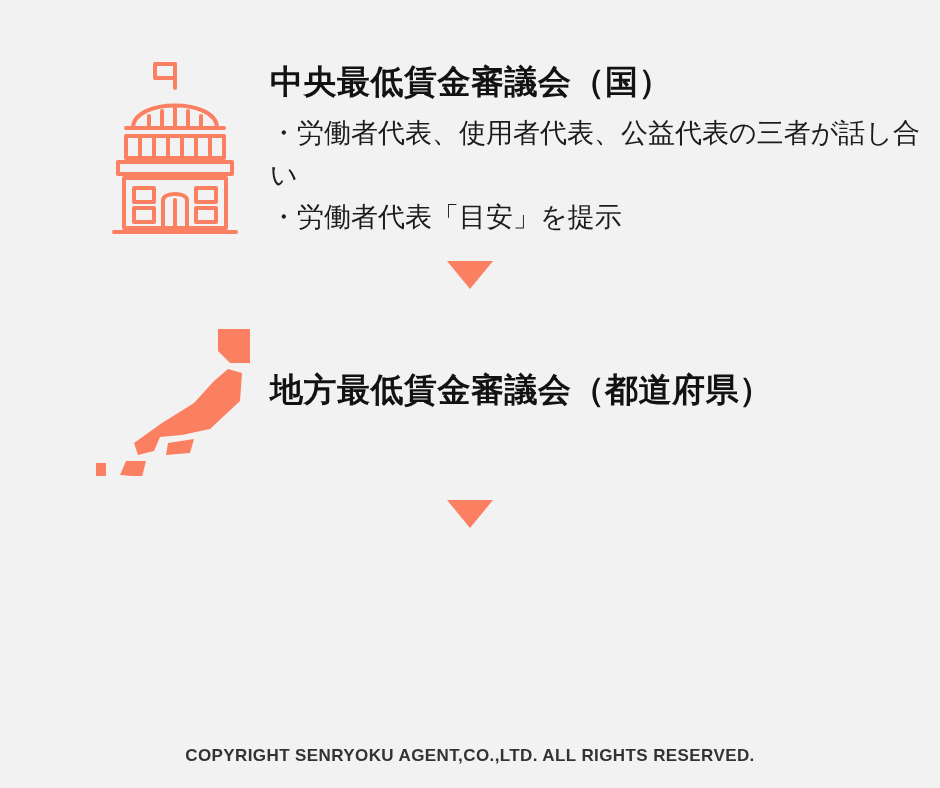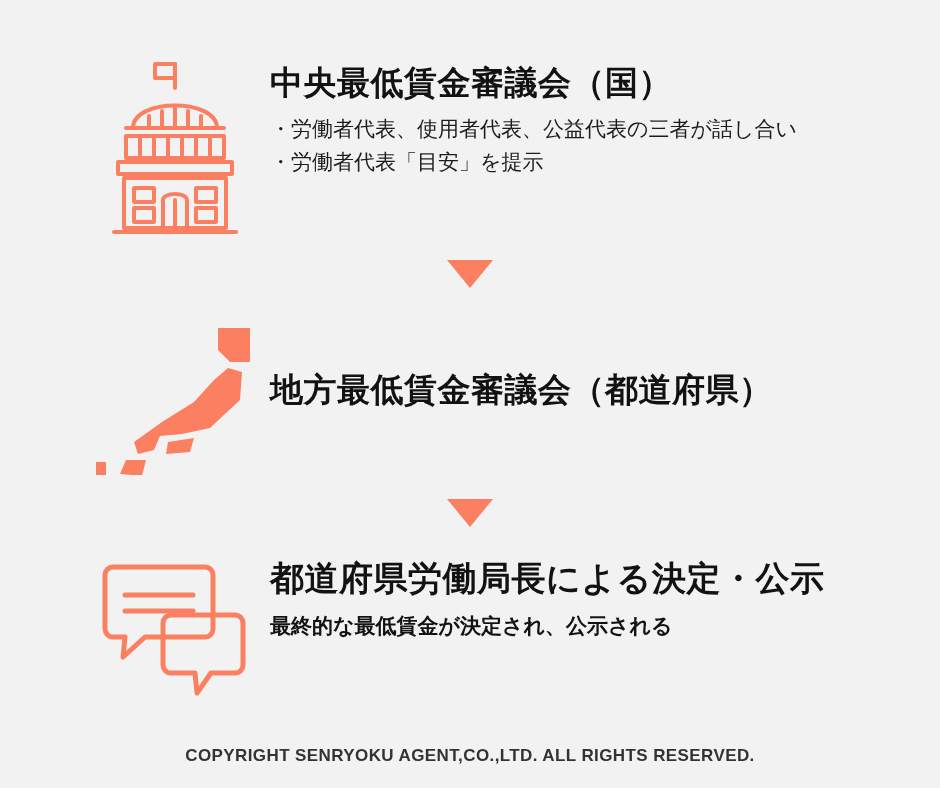--- a/index.html
+++ b/index.html
@@ -38,28 +38,29 @@
     flex: 1 1 auto;
     padding-top: 4px;
   }
   .step-title {
     font-size: 33px;
     font-weight: bold;
     letter-spacing: 0.5px;
     line-height: 1.25;
     margin: 0 0 10px 0;
     color: #121212;
+    font-family: Liberation Serif, serif;
   }
   .bullets {
     margin: 0;
     padding: 0;
     list-style: none;
   }
   .bullets li {
-    font-size: 21px;
+    font-size: 27px;
     line-height: 1.55;
     color: #1c1c1c;
     white-space: pre-line;
   }
   .subtext {
     font-size: 21px;
     font-weight: bold;
     color: #121212;
     margin-top: 8px;
     line-height: 1.5;
@@ -181,36 +182,15 @@
     </div>
     <div class="step-body">
       <div class="step-title">地方最低賃金審議会（都道府県）</div>
     </div>
   </div>
 
   <div class="arrow-row" id="arrow-2">
     <div class="arrow"></div>
   </div>
 
-  <div class="step" id="step-3">
-    <div class="step-icon">
-      <span>
-        <svg width="165" height="150" viewBox="0 0 165 150">
-          <g fill="none" stroke="#fb8062" stroke-width="5" stroke-linejoin="round" stroke-linecap="round">
-
-            <path d="M20 14 H112 A8 8 0 0 1 120 22 V76 A8 8 0 0 1 112 84 H52 L30 104 L32 84 H20 A8 8 0 0 1 12 76 V22 A8 8 0 0 1 20 14 Z"></path>
-
-            <line x1="32" y1="42" x2="100" y2="42"></line>
-            <line x1="32" y1="58" x2="100" y2="58"></line>
-
-            <path d="M78 62 H142 A8 8 0 0 1 150 70 V112 A8 8 0 0 1 142 120 H118 L104 140 L102 120 H78 A8 8 0 0 1 70 112 V70 A8 8 0 0 1 78 62 Z"></path>
-          </g>
-        </svg>
-      </span>
-    </div>
-    <div class="step-body">
-      <div class="step-title">都道府県労働局長による決定・公示</div>
-      <div class="subtext">最終的な最低賃金が決定され、公示される</div>
-    </div>
-  </div>
 
   <div class="footer">COPYRIGHT SENRYOKU AGENT,CO.,LTD. ALL RIGHTS RESERVED.</div>
 </div>
 
 </body></html>

